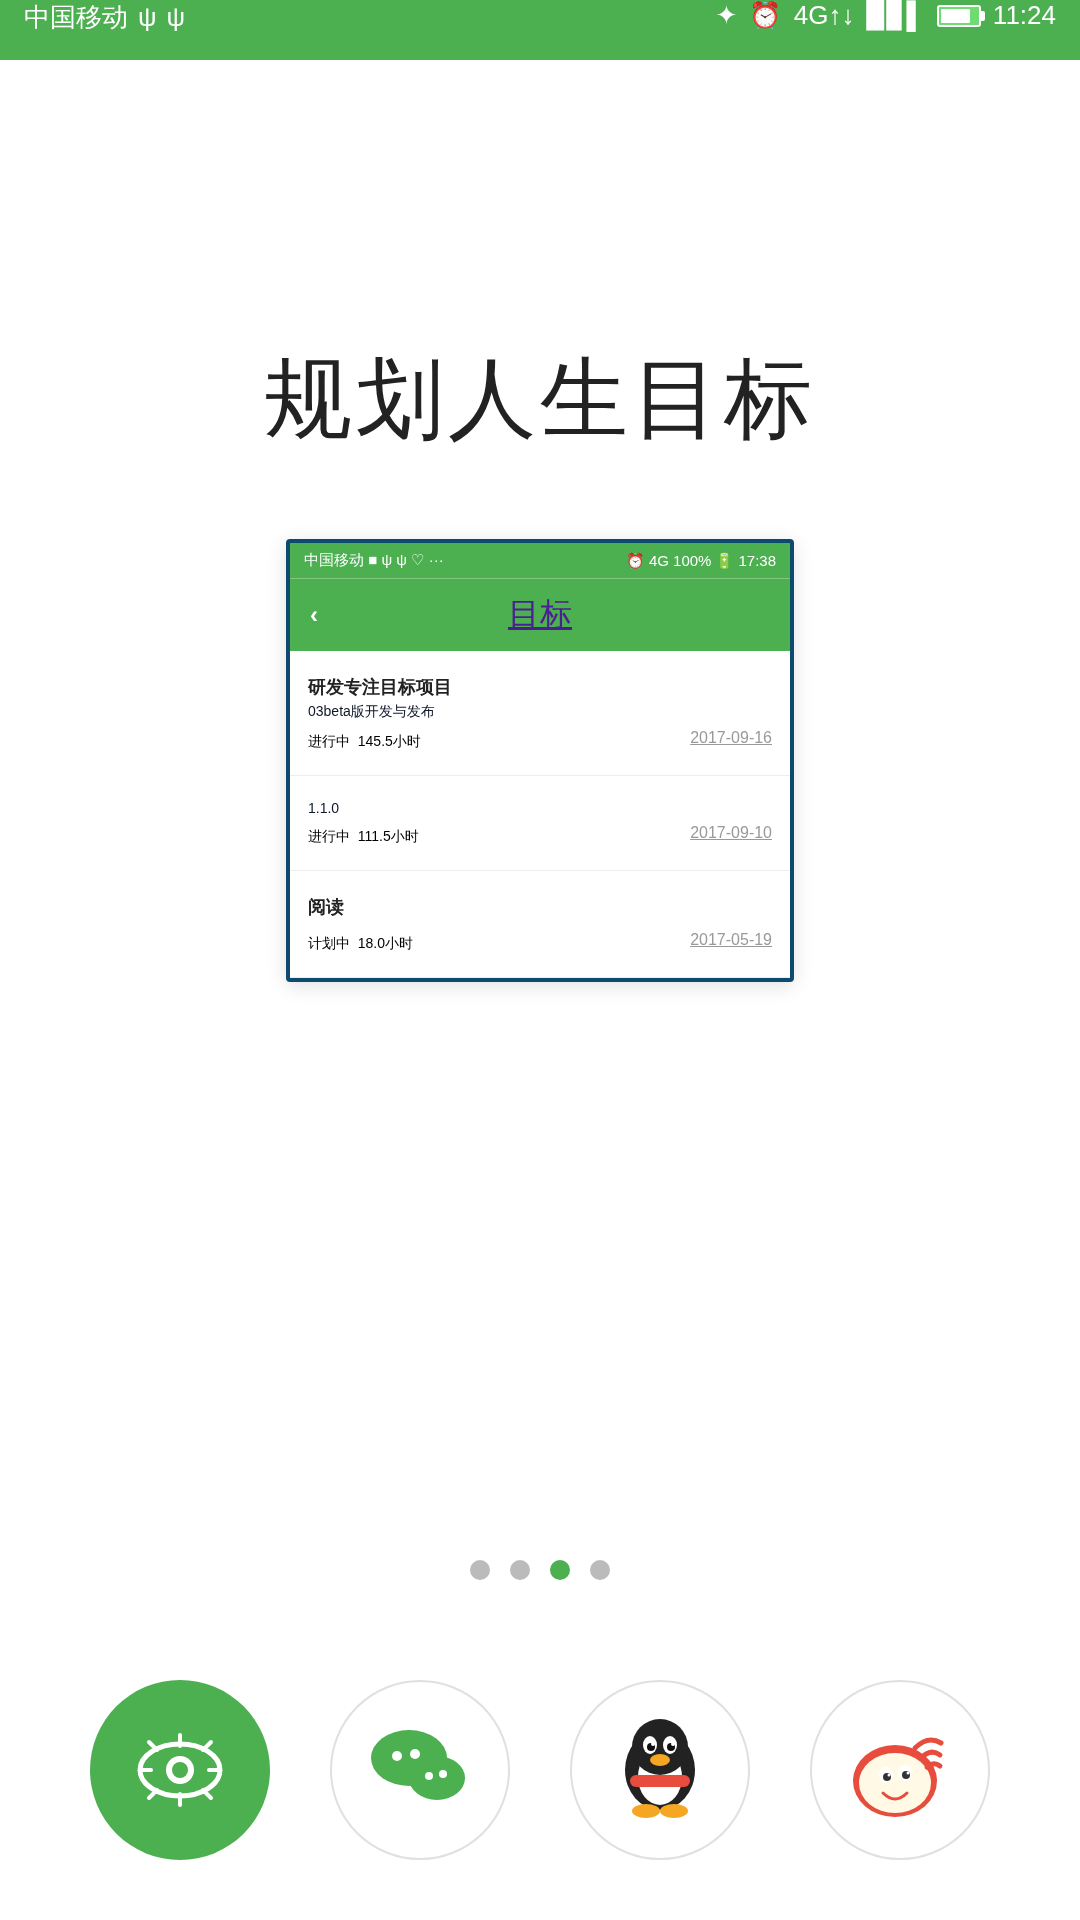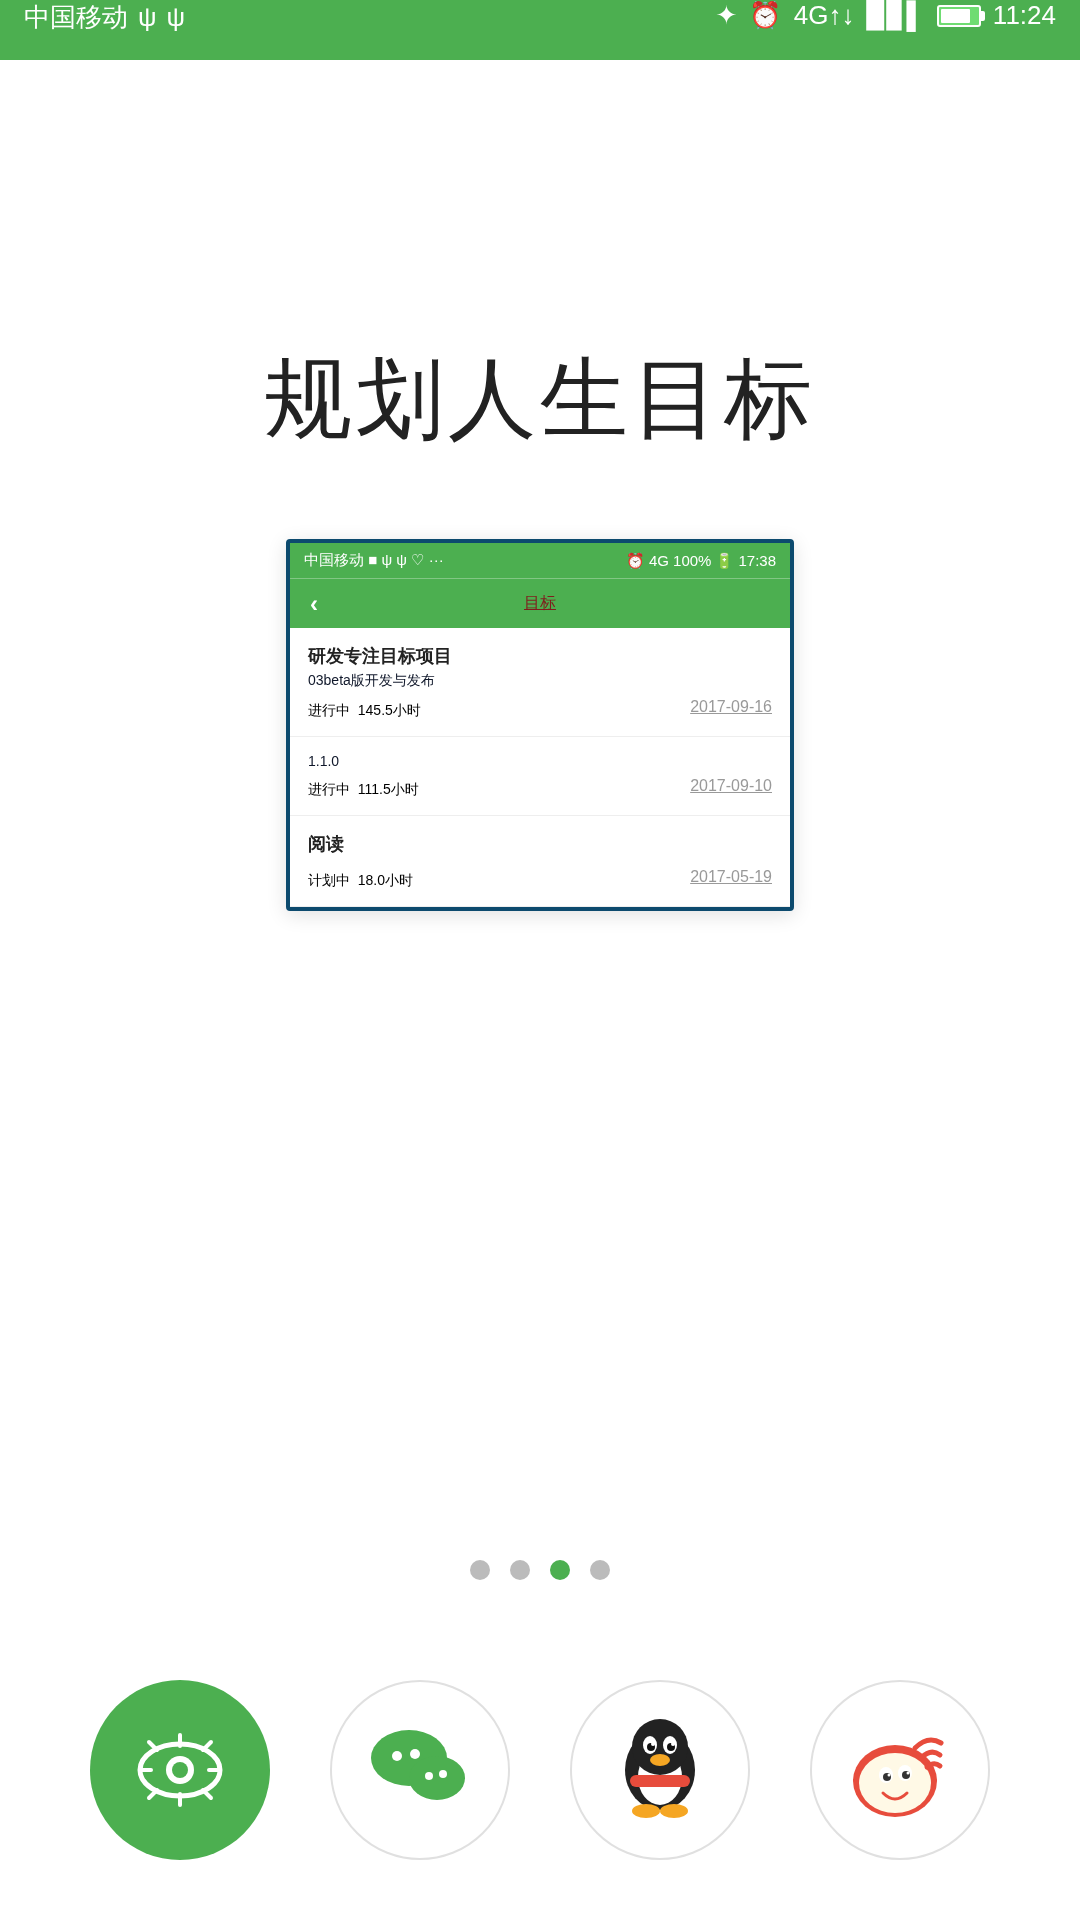--- a/index.html
+++ b/index.html
@@ -117,33 +117,33 @@
       border-top: 1px solid rgba(255,255,255,0.3);
     }
     .phone-back {
       position: absolute;
       left: 20px;
       color: white;
       font-size: 24px;
       font-weight: bold;
     }
     .phone-header-title {
-      color: #7f1d1d;
-      font-size: 16px;
+      color: #4c1d95;
+      font-size: 32px;
       font-weight: 500;
       text-decoration: underline;
     }
 
     
     .phone-content {
       background: #fff;
       padding: 0;
     }
     .goal-item {
-      padding: 16px 18px;
+      padding: 24px 18px;
       border-bottom: 1px solid #eee;
     }
     .goal-title {
       font-size: 18px;
       font-weight: 600;
       color: #222;
       margin-bottom: 4px;
     }
     .goal-sub {
       font-size: 14px;

